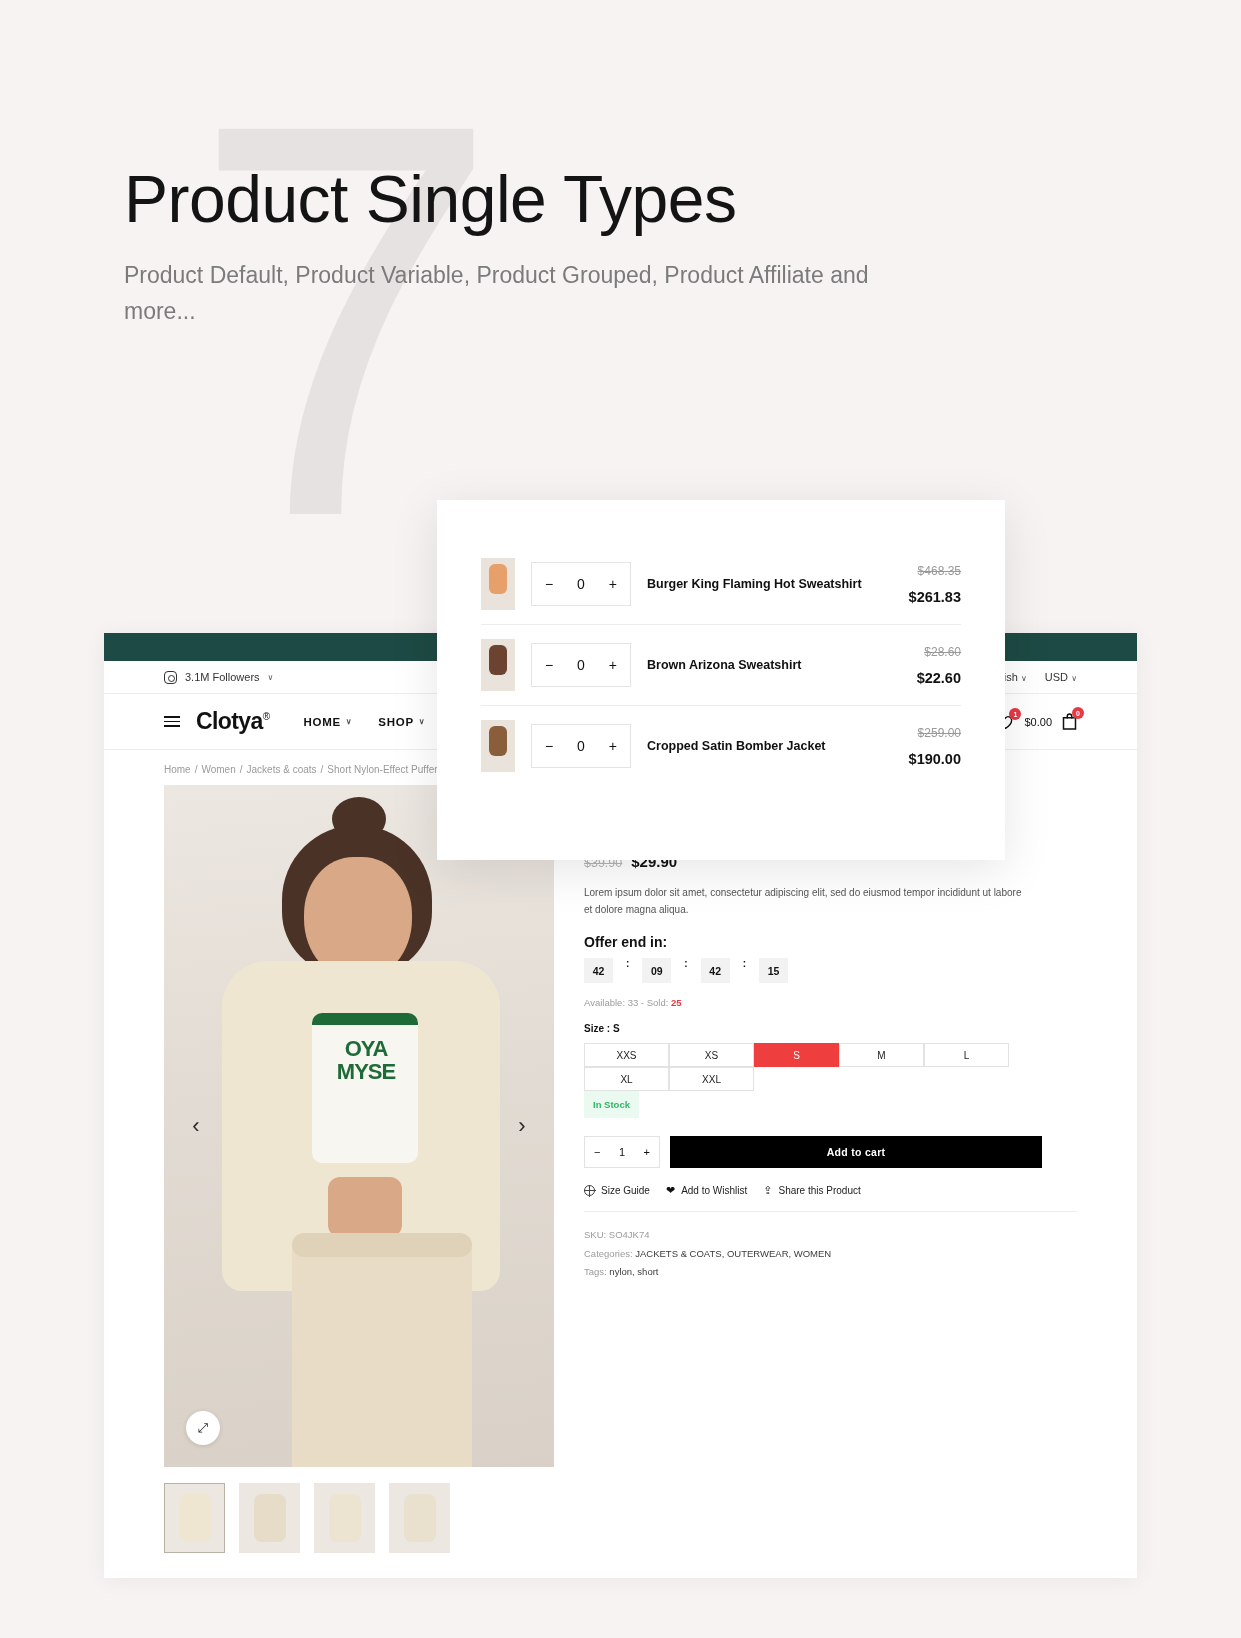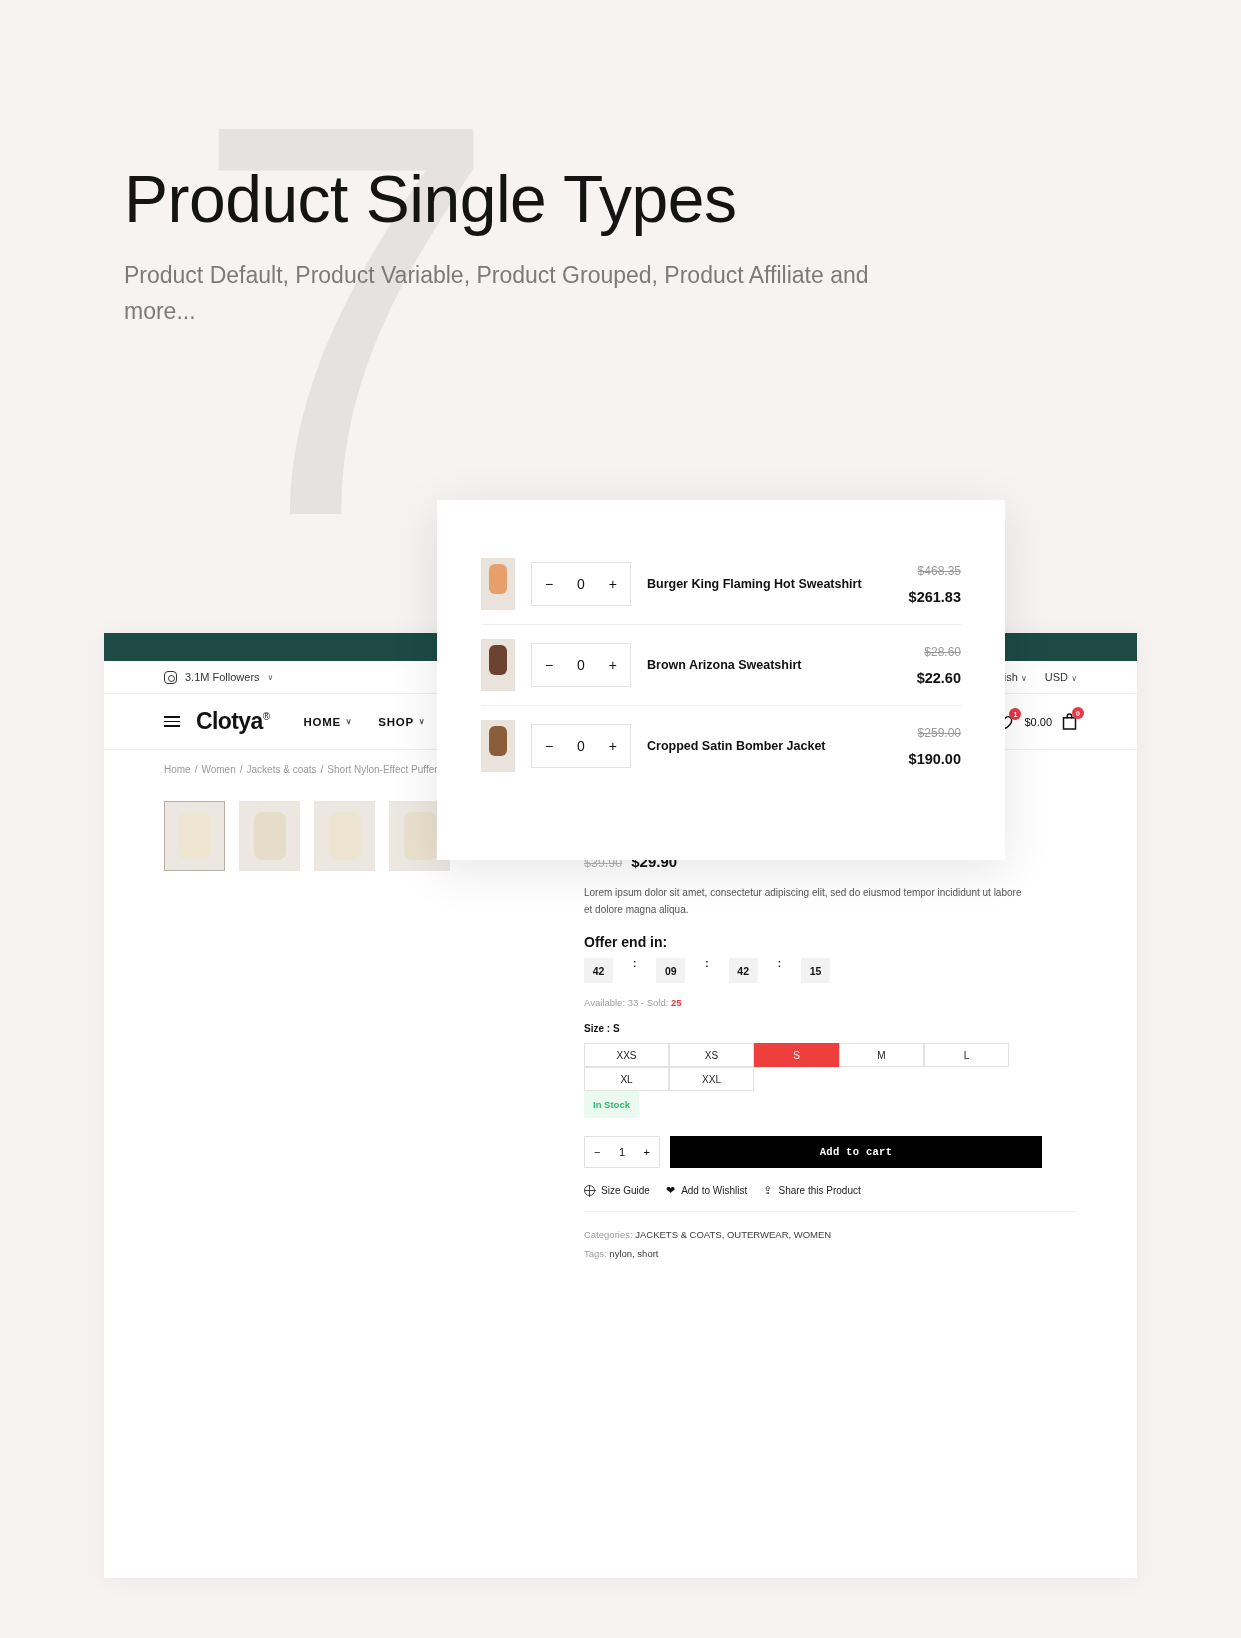--- a/index.html
+++ b/index.html
@@ -164,21 +164,21 @@
   .stars { display:flex; align-items:center; gap:5px; margin-bottom:12px; }
   .stars .s { color:#f5b301; font-size:10px; letter-spacing:.5px; }
   .stars .s .dim { color:#e0d9c6; }
   .reviews { font-size:9.5px; color:#3a3a3a; }
   .price-row { display:flex; align-items:baseline; gap:9px; margin-bottom:14px; }
   .price-old { font-size:12.5px; color:#b3b3b3; text-decoration:line-through; }
   .price-new { font-size:15px; color:#111; font-weight:700; }
   .p-desc { font-size:10px; color:#555; line-height:1.72; margin:0 0 16px; max-width:440px; }
 
   .offer-label { font-size:14px; font-weight:700; color:#111; margin-bottom:8px; }
-  .countdown { display:flex; align-items:flex-start; gap:20px; margin-bottom:14px; }
+  .countdown { display:flex; align-items:flex-start; gap:13px; margin-bottom:14px; }
   .cd-box {
     background:#f2f2f2; width:29px; height:25px; display:flex;
     align-items:center; justify-content:center; font-size:10.5px; font-weight:700; color:#111;
   }
   .cd-sep { font-size:10px; color:#111; font-weight:700; }
 
   .avail { font-size:9.5px; color:#9c9c9c; margin-bottom:15px; }
   .avail b { color:#e63946; font-weight:700; }
 
   .size-label { font-size:10px; font-weight:700; color:#111; margin-bottom:9px; }
@@ -198,21 +198,21 @@
   .cart-row { display:flex; gap:10px; margin-bottom:16px; max-width:458px; }
   .qty {
     width:76px; height:32px; border:1px solid #e2e2e2; background:#fff;
     display:flex; align-items:center; justify-content:space-between; padding:0 9px;
     font-size:11px; color:#111;
   }
   .qty span { cursor:pointer; }
   .add-cart {
     flex:1; height:32px; background:#000; color:#fff; border:none;
     font-size:10.5px; font-weight:700; letter-spacing:.3px; cursor:pointer;
-    font-family:Liberation Mono, monospace;
+    font-family:Liberation Sans, sans-serif;
   }
 
   .actions { display:flex; align-items:center; gap:16px; padding-bottom:14px; border-bottom:1px solid #ededed; margin-bottom:14px; }
   .act { display:flex; align-items:center; gap:6px; font-size:10px; color:#222; cursor:pointer; }
   .globe { width:11px; height:11px; border:1.2px solid #444; border-radius:50%; position:relative; }
   .globe::before { content:""; position:absolute; left:4px; top:-1px; width:2px; height:12px; border-left:1.1px solid #444; }
   .globe::after { content:""; position:absolute; left:-1px; top:4px; width:12px; height:2px; border-top:1.1px solid #444; }
   .heart { color:#111; font-size:11px; }
   .share { font-size:11px; color:#222; }
 
@@ -319,20 +319,36 @@
     </div>
   </div>
 
   <div class="breadcrumb">
     <span>Home</span><span class="sep">/</span><span>Women</span><span class="sep">/</span><span>Jackets &amp; coats</span><span class="sep">/</span><span>Short Nylon-Effect Puffer Jacket</span>
   </div>
 
   <div class="product-area">
 
     <div class="gallery">
+      <div class="gallery-main">
+        <span class="model-hair"></span>
+        <span class="model-bun"></span>
+        <span class="model-face"></span>
+        <span class="model-body"></span>
+        <span class="model-collar"></span>
+        <span class="model-tee"></span>
+        <span class="model-tee-band"></span>
+        <span class="model-tee-text">OYA MYSE</span>
+        <span class="model-skin"></span>
+        <span class="model-pants"></span>
+        <span class="model-waist"></span>
+        <span class="gal-arrow prev">‹</span>
+        <span class="gal-arrow next">›</span>
+        <span class="zoom-btn">⤢</span>
+      </div>
       <div class="thumbs">
         <div class="thumb active">
             <i style="background:#efe6d2"></i>
           </div>
         <div class="thumb">
             <i style="background:#e6dcc8"></i>
           </div>
         <div class="thumb">
             <i style="background:#ece3d1"></i>
           </div>
@@ -406,20 +422,24 @@
           <span>Add to Wishlist</span>
         </span>
         <span class="act">
           <span class="share">⇪</span>
           <span>Share this Product</span>
         </span>
       </div>
 
       <div class="meta">
         <div>
+          <span class="lab">SKU:</span>
+          <span>SO4JK74</span>
+        </div>
+        <div>
           <span class="lab">Categories:</span>
           <a href="#">JACKETS &amp; COATS, OUTERWEAR, WOMEN</a>
         </div>
         <div>
           <span class="lab">Tags:</span>
           <a href="#">nylon, short</a>
         </div>
       </div>
     </div>
   </div>

